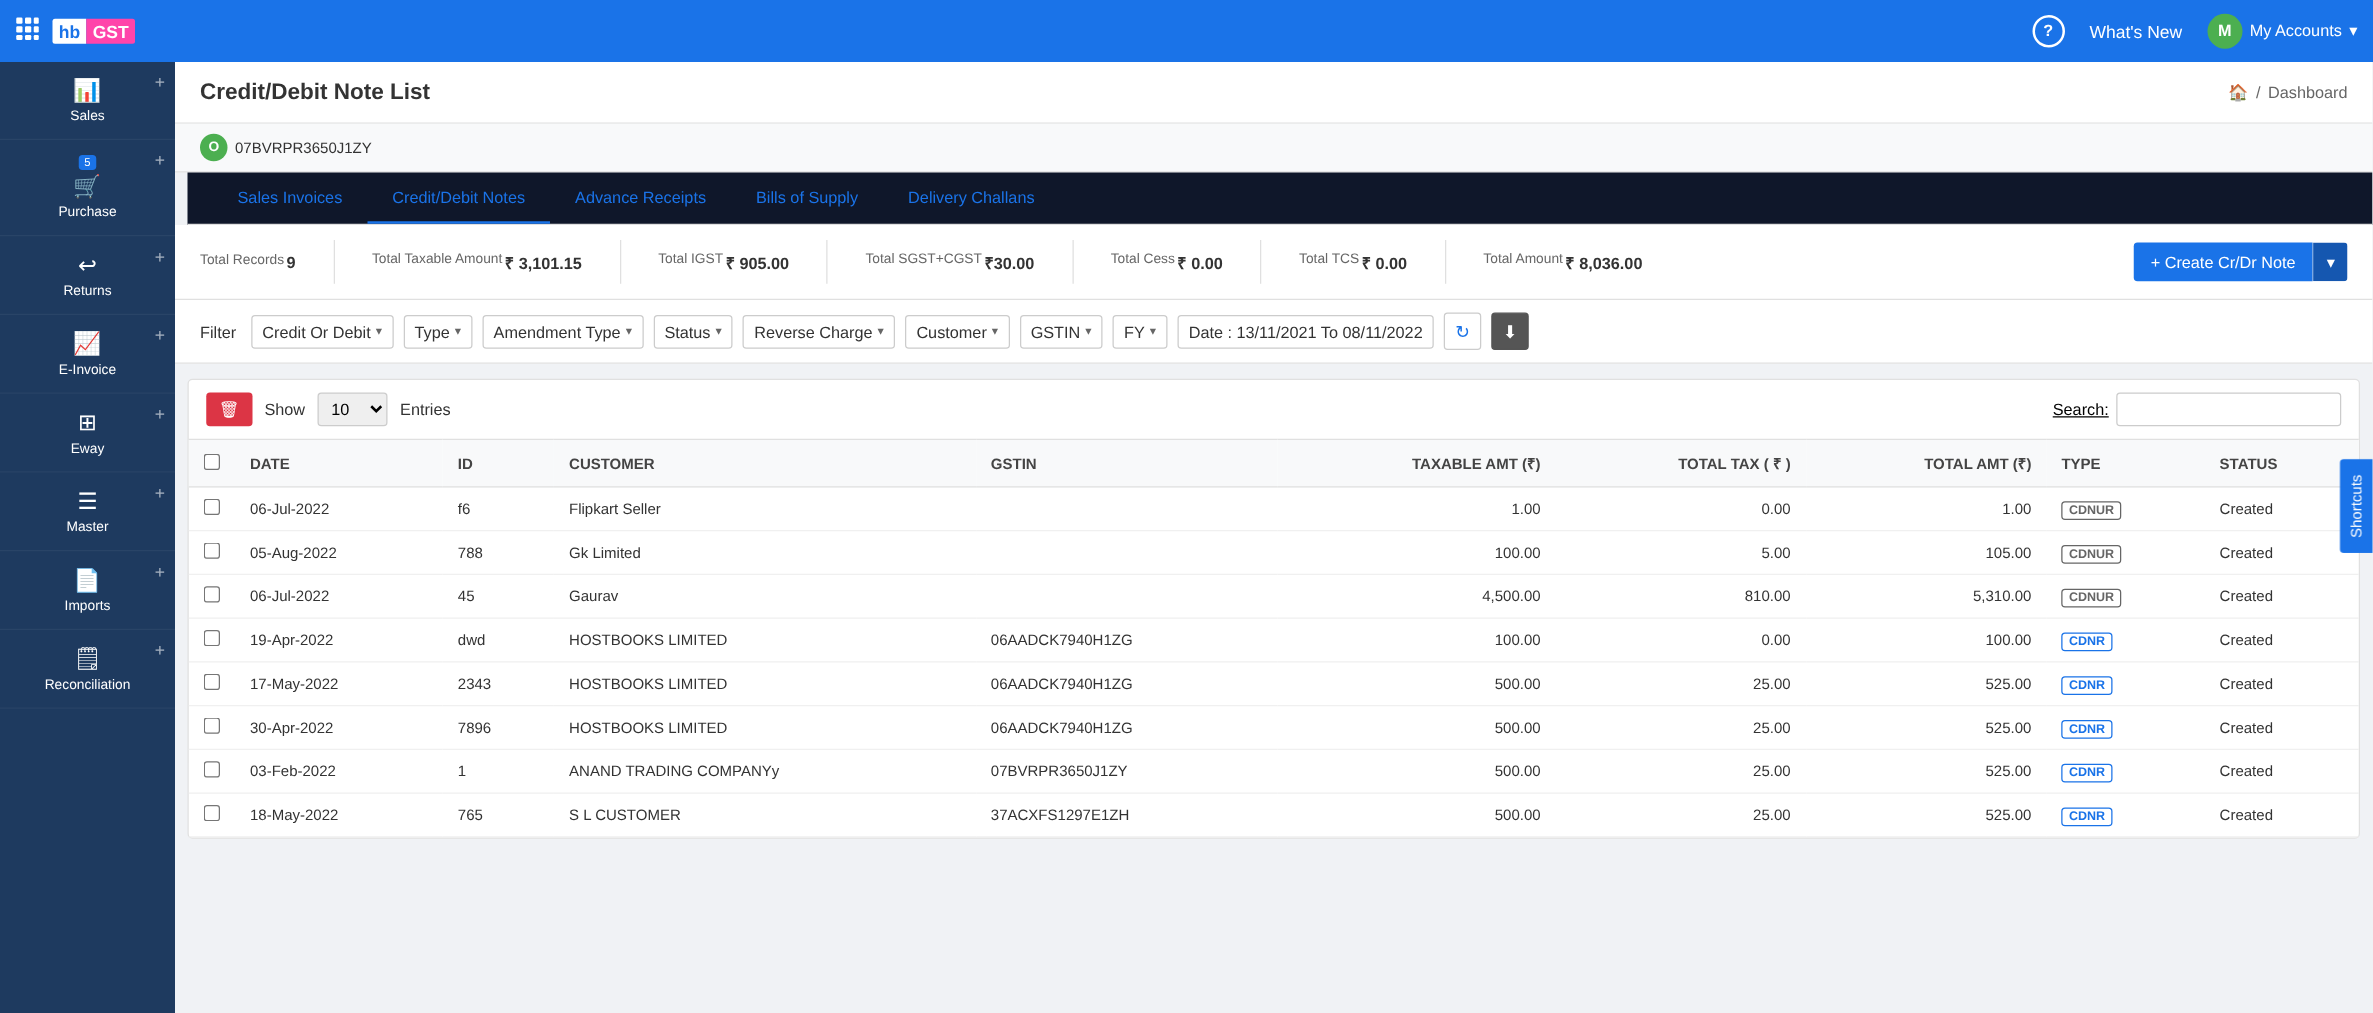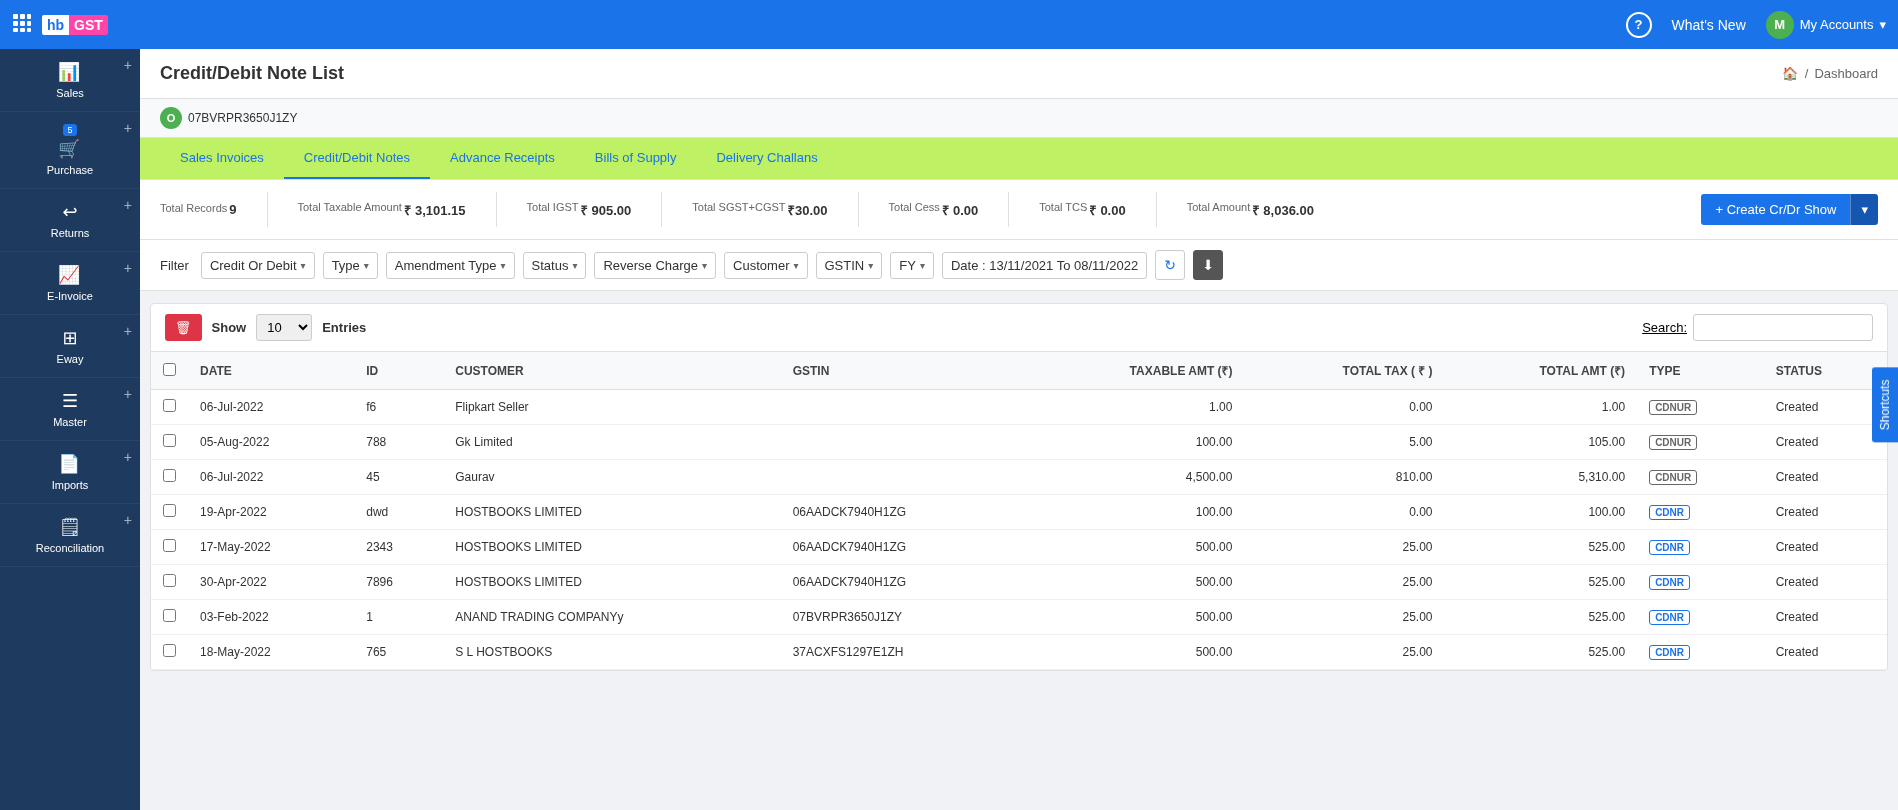--- a/index.html
+++ b/index.html
@@ -86,24 +86,25 @@
       display: flex;
       align-items: center;
       gap: 6px;
       border-bottom: 1px solid #e0e0e0;
     }
     .account-bar .acc-avatar { width: 22px; height: 22px; background: #4CAF50; border-radius: 50%; display: flex; align-items: center; justify-content: center; font-size: 11px; color: white; font-weight: bold; }
     .account-bar .acc-id { font-size: 12px; color: #333; }
 
     
     .tabs {
-      background: #bef264;
+      background: #0f172a;
       display: flex;
       border-bottom: 1px solid #e0e0e0;
       padding: 0 20px;
+      margin-left: 10px;
     }
     .tab {
       padding: 12px 20px;
       cursor: pointer;
       color: #1a73e8;
       font-size: 13px;
       border-bottom: 2px solid transparent;
       text-decoration: none;
     }
     .tab.active {
@@ -202,21 +203,21 @@
     }
     .delete-btn {
       background: #dc3545;
       color: white;
       border: none;
       padding: 6px 10px;
       border-radius: 3px;
       cursor: pointer;
       font-size: 13px;
     }
-    .show-label { font-size: 13px; color: #333; font-weight: bold; }
+    .show-label { font-size: 13px; color: #333; }
     .entries-select {
       border: 1px solid #ccc;
       border-radius: 3px;
       padding: 4px 6px;
       font-size: 13px;
     }
     .search-area {
       margin-left: auto;
       display: flex;
       align-items: center;
@@ -417,21 +418,21 @@
     <div class="summary-item">
       <span class="s-label">Total TCS</span>
       <span class="s-value">₹ 0.00</span>
     </div>
     <div class="summary-divider"></div>
     <div class="summary-item">
       <span class="s-label">Total Amount</span>
       <span class="s-value">₹ 8,036.00</span>
     </div>
     <div style="display:flex;margin-left:auto;">
-      <button class="create-btn">+ Create Cr/Dr Show</button>
+      <button class="create-btn">+ Create Cr/Dr Note</button>
       <button class="create-btn-arrow">▾</button>
     </div>
   </div>
 
   <div class="filter-bar">
     <span class="filter-label">Filter</span>
     <div class="filter-dropdown">
       <span>Credit Or Debit</span>
       <span class="arrow">▾</span>
     </div>
@@ -599,21 +600,21 @@
     <td class="right">525.00</td>
     <td><span class="tag cdnr">CDNR</span></td>
     <td>Created</td>
   </tr>
           <tr>
     <td class="checkbox-cell">
       <input type="checkbox" style="">
     </td>
     <td>18-May-2022</td>
     <td>765</td>
-    <td>S L HOSTBOOKS</td>
+    <td>S L CUSTOMER</td>
     <td>37ACXFS1297E1ZH</td>
     <td class="right">500.00</td>
     <td class="right">25.00</td>
     <td class="right">525.00</td>
     <td><span class="tag cdnr">CDNR</span></td>
     <td>Created</td>
   </tr>
         </tbody>
     </table>
   </div>

